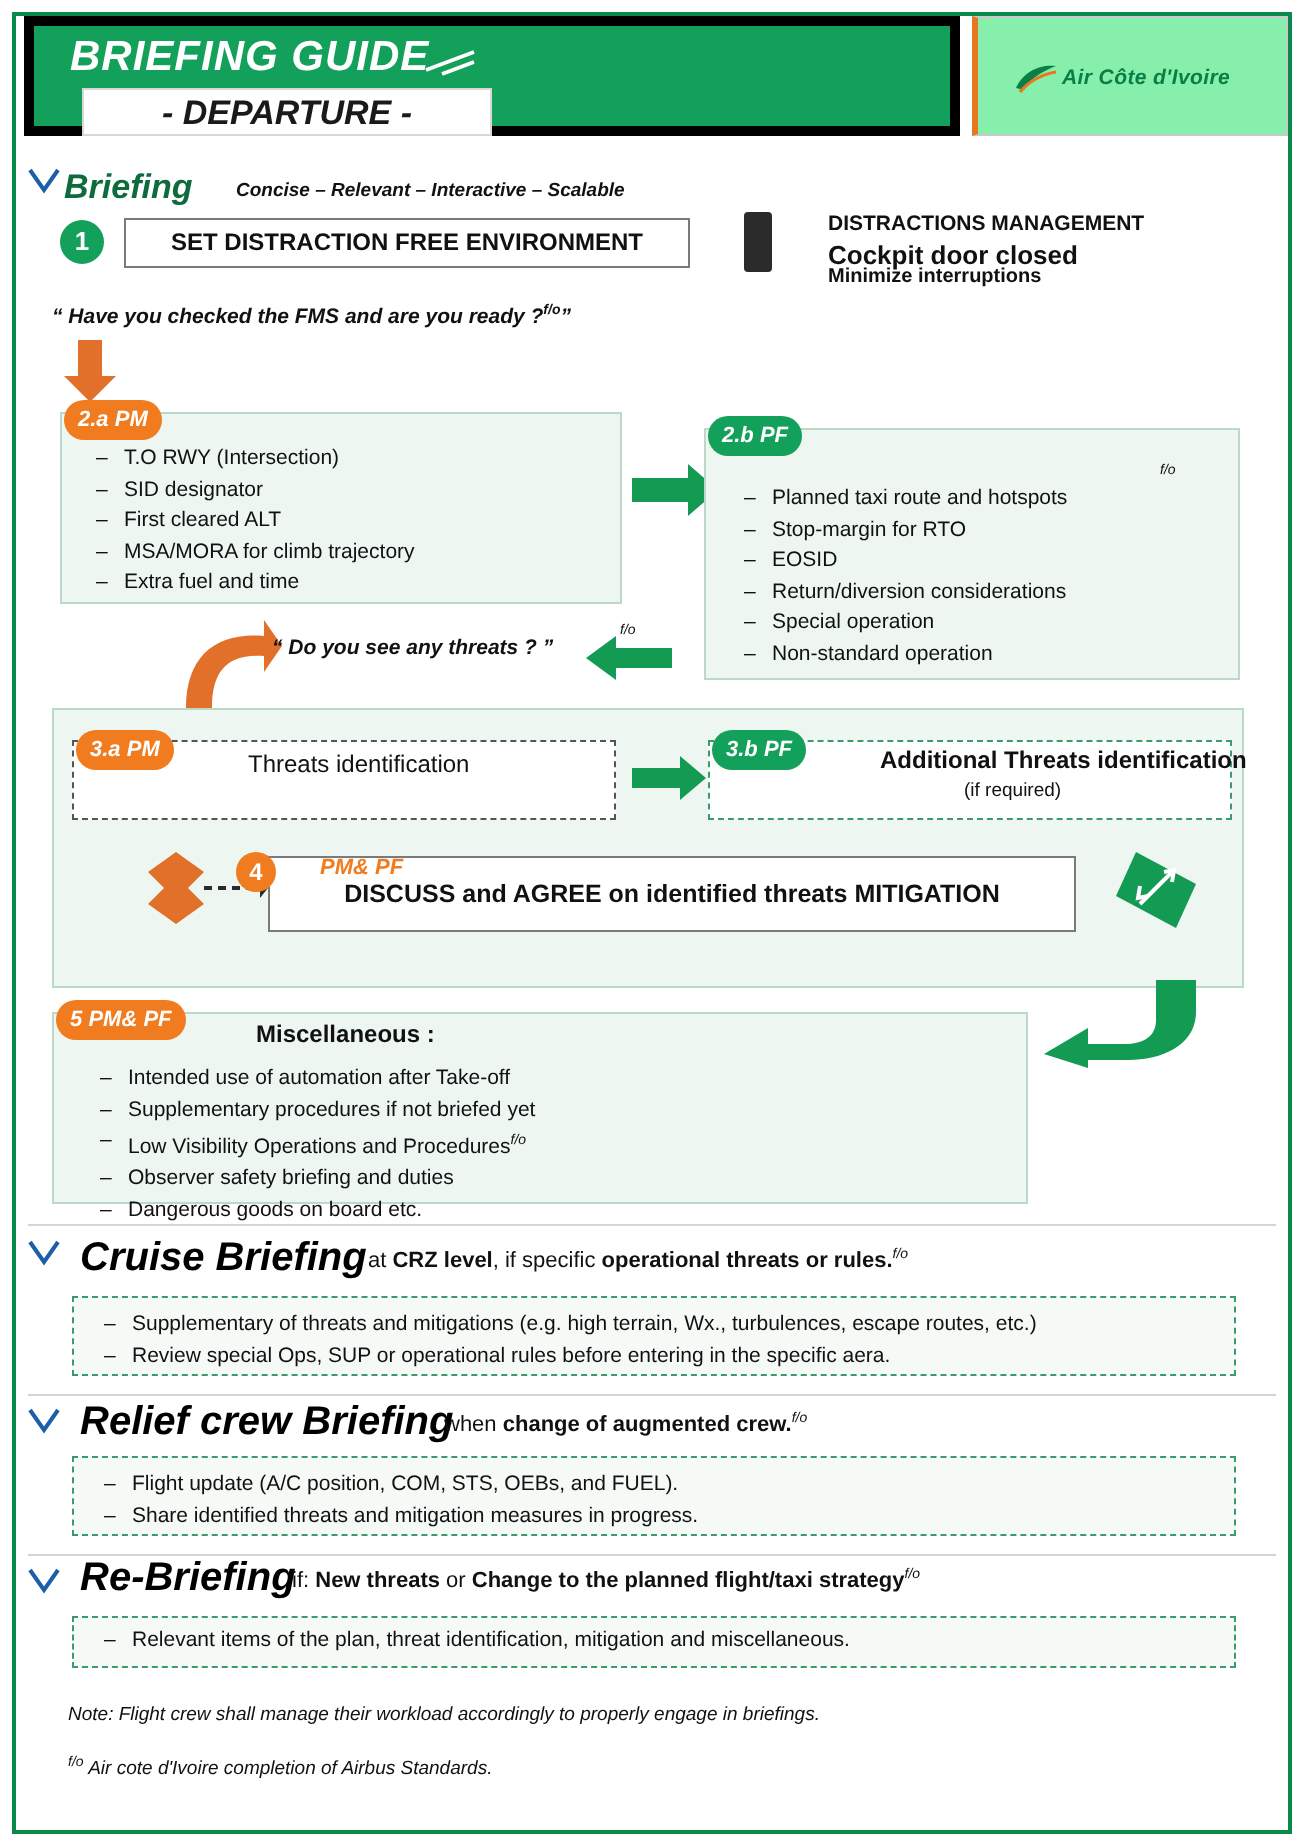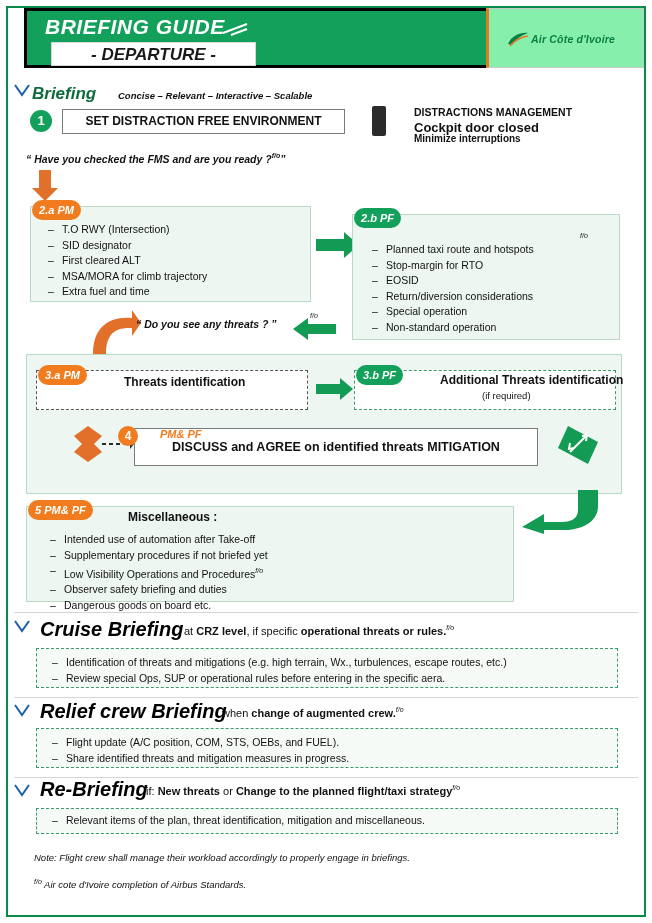--- a/index.html
+++ b/index.html
@@ -20,23 +20,23 @@
   .frame{
     position:absolute;left:6px;top:6px;right:6px;bottom:6px;
     border:2px solid #0a8a4a;
     box-sizing:border-box;
   }
   
   .header{
     position:absolute;left:8px;top:8px;width:636px;height:60px;
   }
   .header-green{
-    position:absolute;left:16px;top:0;width:468px;height:60px;
+    position:absolute;left:4px;top:0;width:468px;height:60px;
     background:#13a05a;
-    border:3px solid #000000;
+    border:5px solid #000000;
     box-sizing:border-box;
   }
   .title1{
     position:absolute;left:18px;top:4px;
     font-size:21px;font-weight:bold;color:#ffffff;letter-spacing:.5px;
     font-style:italic;
   }
   .title-swoosh{
     position:absolute;left:196px;top:11px;width:26px;height:14px;
   }
@@ -230,21 +230,21 @@
       <path d="M44 6 L16 6 L16 0 L1 11 L16 22 L16 16 L44 16 Z" fill="#139a53"></path>
     </svg>
   </div>
 
   <div class="box box-lightgreen" style="left:26px;top:354px;width:596px;height:140px;"></div>
 
   <div class="box box-dash" style="left:36px;top:370px;width:272px;height:40px;"></div>
   <div class="pill" style="left:38px;top:365px;">
     <span>3</span><span>.a</span> <span>PM</span>
   </div>
-  <div class="txt" style="left:104px;top:375px;font-size:12px;font-weight:bold;">Threats identification</div>
+  <div class="txt" style="left:104px;top:375px;font-size:12px;font-weight:normal;">Threats identification</div>
 
   <div style="position:absolute;left:316px;top:378px;">
     <svg width="38" height="22" viewBox="0 0 38 22">
       <path d="M0 6 L24 6 L24 0 L37 11 L24 22 L24 16 L0 16 Z" fill="#139a53"></path>
     </svg>
   </div>
 
   <div class="box box-dashgreen" style="left:354px;top:370px;width:262px;height:40px;"></div>
   <div class="pill pill-green" style="left:356px;top:365px;">
     <span>3</span><span>.b</span> <span>PF</span>
@@ -299,21 +299,21 @@
     <svg width="16" height="13" viewBox="0 0 16 13">
         <path d="M1 1 L8 11 L15 1" stroke="#1b5fa8" stroke-width="2" fill="none"></path>
       </svg>
   </div>
   <div class="sec-title" style="left:40px;top:618px;">Cruise Briefing</div>
   <div class="sec-sub" style="left:184px;top:624px;">
     <span>at </span><b>CRZ level</b><span>, if specific </span><b>operational threats or rules.</b><span class="sup">f/o</span>
   </div>
   <div class="box box-dashgreen" style="left:36px;top:648px;width:582px;height:40px;background:#f6faf7;"></div>
   <ul class="dash" style="position:absolute;left:52px;top:655px;width:560px;">
-    <li>Identification of threats and mitigations (e.g. high terrain, Wx., turbulences, escape routes, etc.)</li>
+    <li>Supplementary of threats and mitigations (e.g. high terrain, Wx., turbulences, escape routes, etc.)</li>
     <li>Review special Ops, SUP or operational rules before entering in the specific aera.</li>
   </ul>
 
   <div class="sep" style="top:697px;"></div>
 
   <div class="chev" style="left:14px;top:704px;">
     <svg width="16" height="13" viewBox="0 0 16 13">
         <path d="M1 1 L8 11 L15 1" stroke="#1b5fa8" stroke-width="2" fill="none"></path>
       </svg>
   </div>

